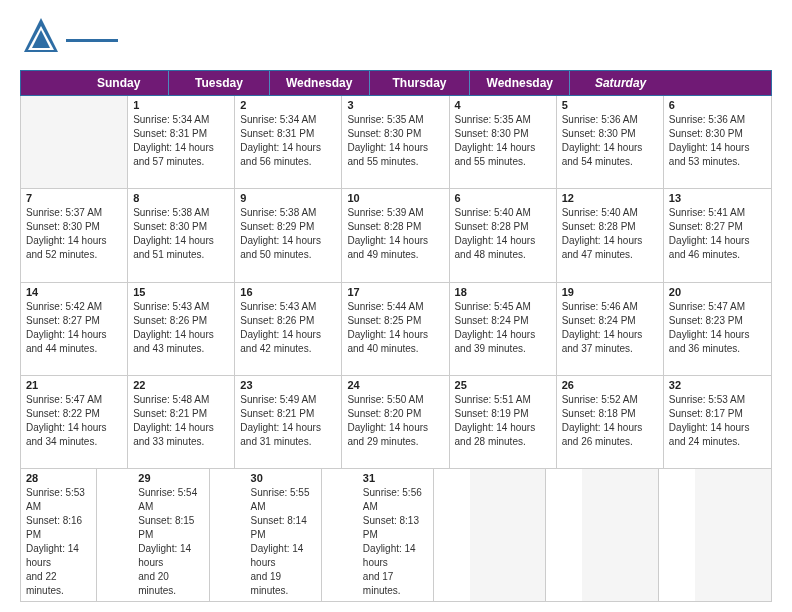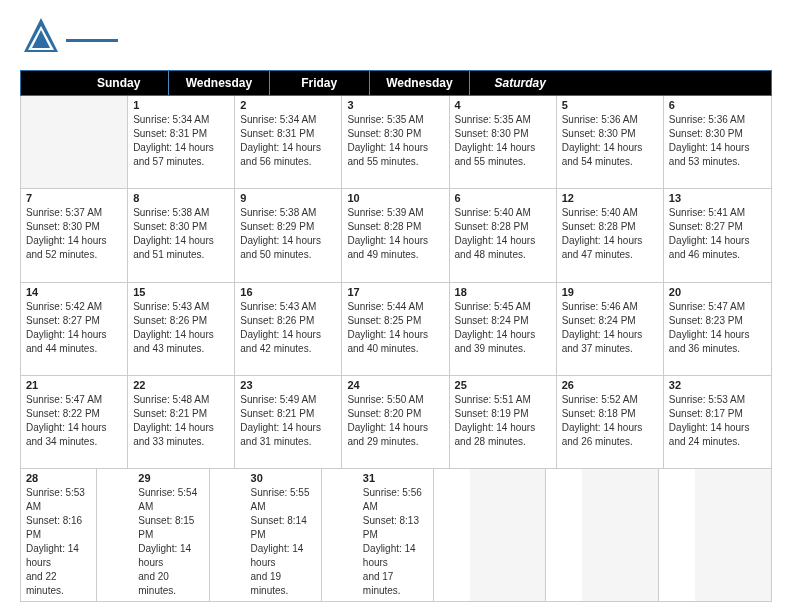--- a/index.html
+++ b/index.html
@@ -42,21 +42,21 @@
       color: #333;
     }
     .calendar {
       flex: 1;
       display: flex;
       flex-direction: column;
     }
     .cal-header {
       display: grid;
       grid-template-columns: repeat(7, 1fr);
-      background: #000000;
+      background: #701a75;
       border: 1px solid #2e6da4;
       padding-left: 48px;
     }
     .cal-header-cell {
       color: #fff;
       font-size: 12px;
       font-weight: bold;
       text-align: center;
       padding: 5px 2px;
       border-right: 1px solid #4a8abf;
@@ -133,22 +133,23 @@
     </div>
     <div class="title-block">
       <div class="main-title"></div>
       <div class="subtitle"></div>
     </div>
   </div>
 
   <div class="calendar">
     <div class="cal-header">
     <div class="cal-header-cell">Sunday</div>
+        <div class="cal-header-cell">Tuesday</div>
         <div class="cal-header-cell">Wednesday</div>
-        <div class="cal-header-cell">Friday</div>
+        <div class="cal-header-cell">Thursday</div>
         <div class="cal-header-cell">Wednesday</div>
         <div class="cal-header-cell">Saturday</div>
       </div>
     <div class="cal-body">
     <div class="cal-row">
           <div class="cal-cell empty"></div>
           <div class="cal-cell">
             <div class="day-num">1</div>
             <div class="cell-info">Sunrise: 5:34 AM<br>Sunset: 8:31 PM<br>Daylight: 14 hours<br>and 57 minutes.</div>
           </div>

